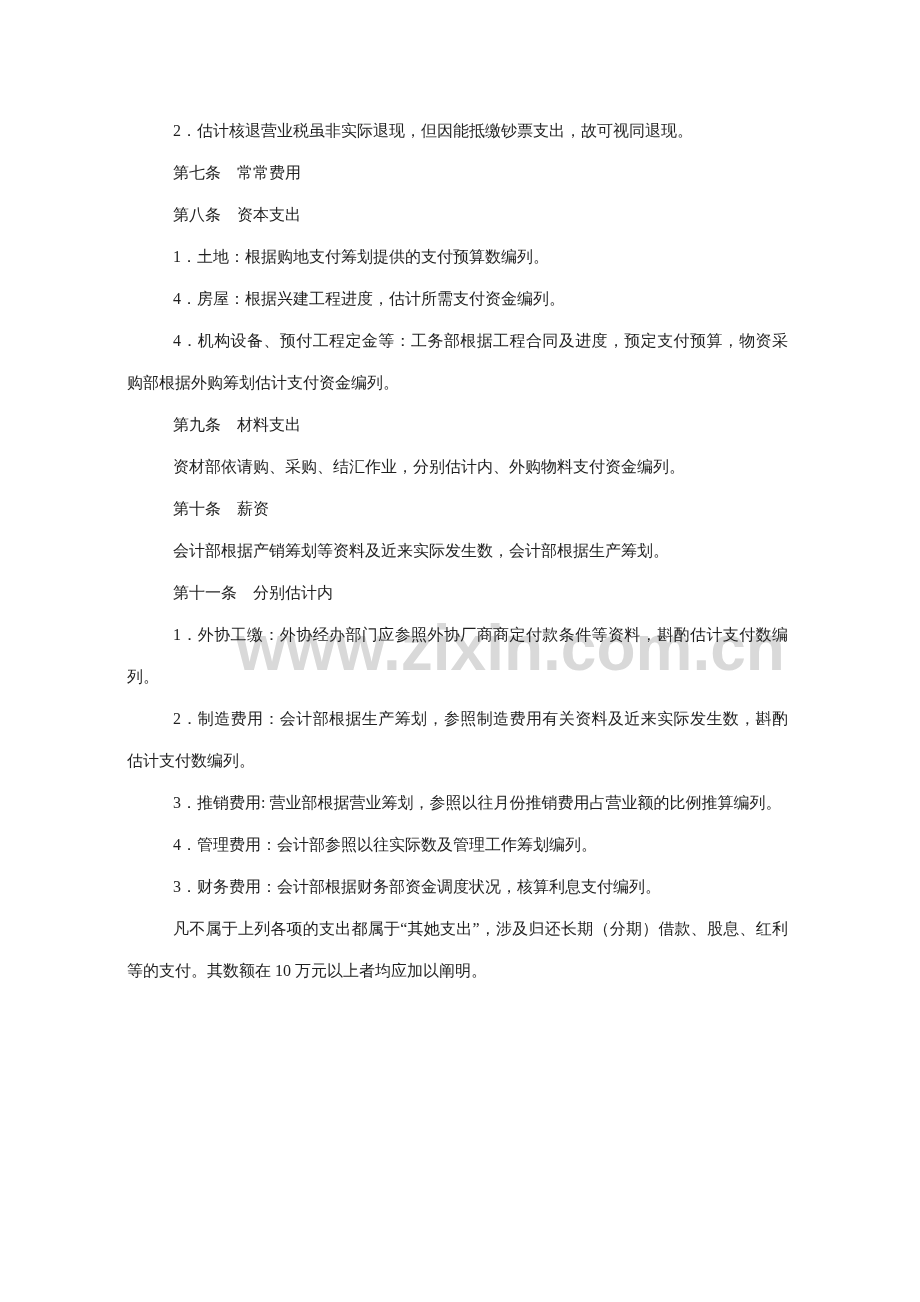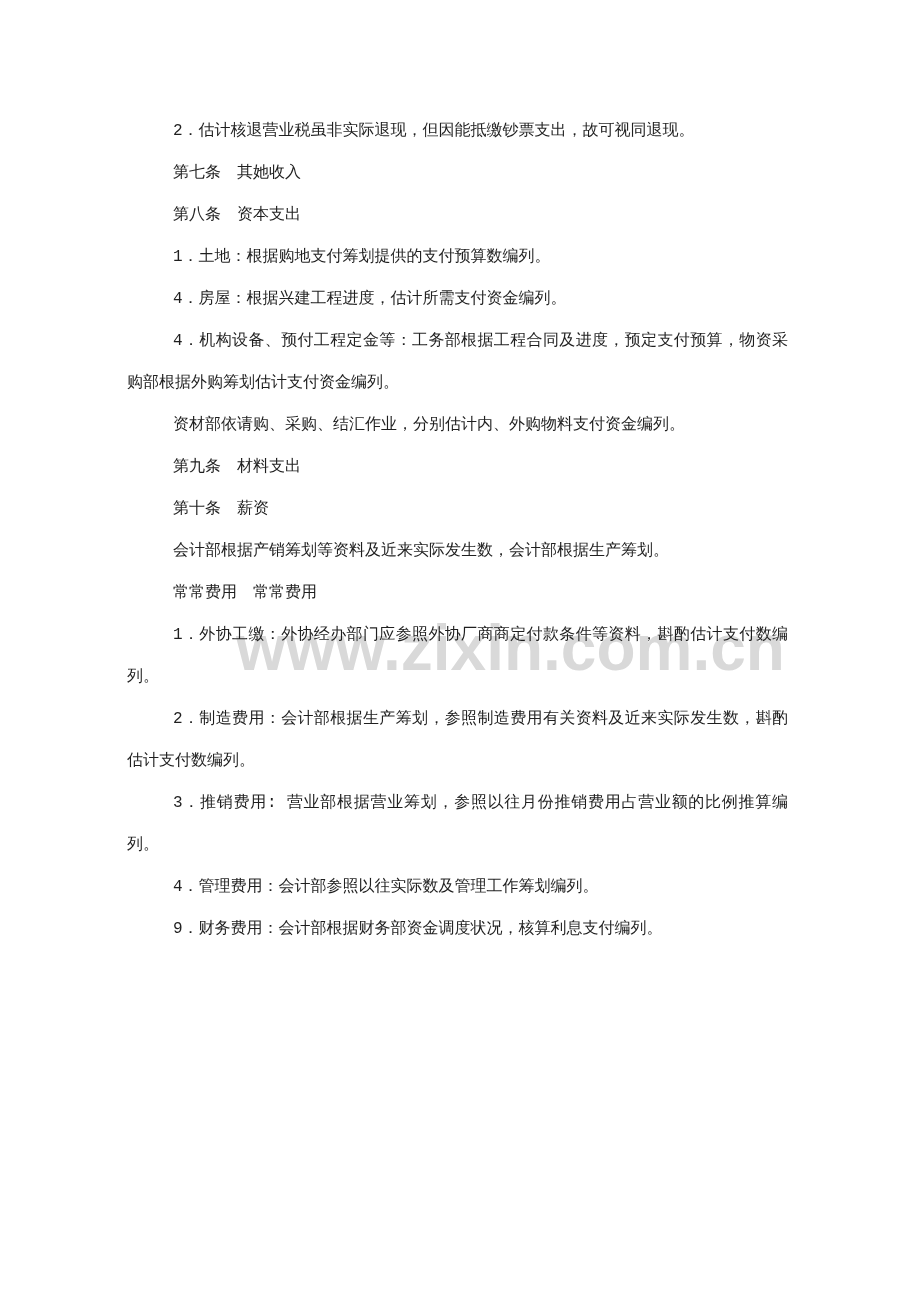--- a/index.html
+++ b/index.html
@@ -39,39 +39,39 @@
     font-size: 16px;
     line-height: 42px;
     text-align: justify;
   }
   .doc p.para {
     margin: 0;
     padding: 0;
     text-indent: 46px;
     word-break: normal;
     overflow-wrap: break-word;
-    font-family: Liberation Mono, monospace;
   }
 </style>
 </head>
 <body>
 
 <div class="page">
   <div class="watermark">www.zixin.com.cn</div>
   <div class="doc">
       <p class="para">2．估计核退营业税虽非实际退现，但因能抵缴钞票支出，故可视同退现。</p>
-      <p class="para">第七条　其她收入</p>
+      <p class="para">第七条　常常费用</p>
       <p class="para">第八条　资本支出</p>
       <p class="para">1．土地：根据购地支付筹划提供的支付预算数编列。</p>
       <p class="para">4．房屋：根据兴建工程进度，估计所需支付资金编列。</p>
       <p class="para">4．机构设备、预付工程定金等：工务部根据工程合同及进度，预定支付预算，物资采购部根据外购筹划估计支付资金编列。</p>
+      <p class="para">第九条　材料支出</p>
       <p class="para">资材部依请购、采购、结汇作业，分别估计内、外购物料支付资金编列。</p>
-      <p class="para">第九条　材料支出</p>
       <p class="para">第十条　薪资</p>
       <p class="para">会计部根据产销筹划等资料及近来实际发生数，会计部根据生产筹划。</p>
-      <p class="para">常常费用　常常费用</p>
+      <p class="para">第十一条　分别估计内</p>
       <p class="para">1．外协工缴：外协经办部门应参照外协厂商商定付款条件等资料，斟酌估计支付数编列。</p>
       <p class="para">2．制造费用：会计部根据生产筹划，参照制造费用有关资料及近来实际发生数，斟酌估计支付数编列。</p>
       <p class="para">3．推销费用: 营业部根据营业筹划，参照以往月份推销费用占营业额的比例推算编列。</p>
       <p class="para">4．管理费用：会计部参照以往实际数及管理工作筹划编列。</p>
-      <p class="para">9．财务费用：会计部根据财务部资金调度状况，核算利息支付编列。</p>
+      <p class="para">3．财务费用：会计部根据财务部资金调度状况，核算利息支付编列。</p>
+      <p class="para">凡不属于上列各项的支出都属于“其她支出”，涉及归还长期（分期）借款、股息、红利等的支付。其数额在 10 万元以上者均应加以阐明。</p>
     </div>
 </div>
 
 </body></html>

